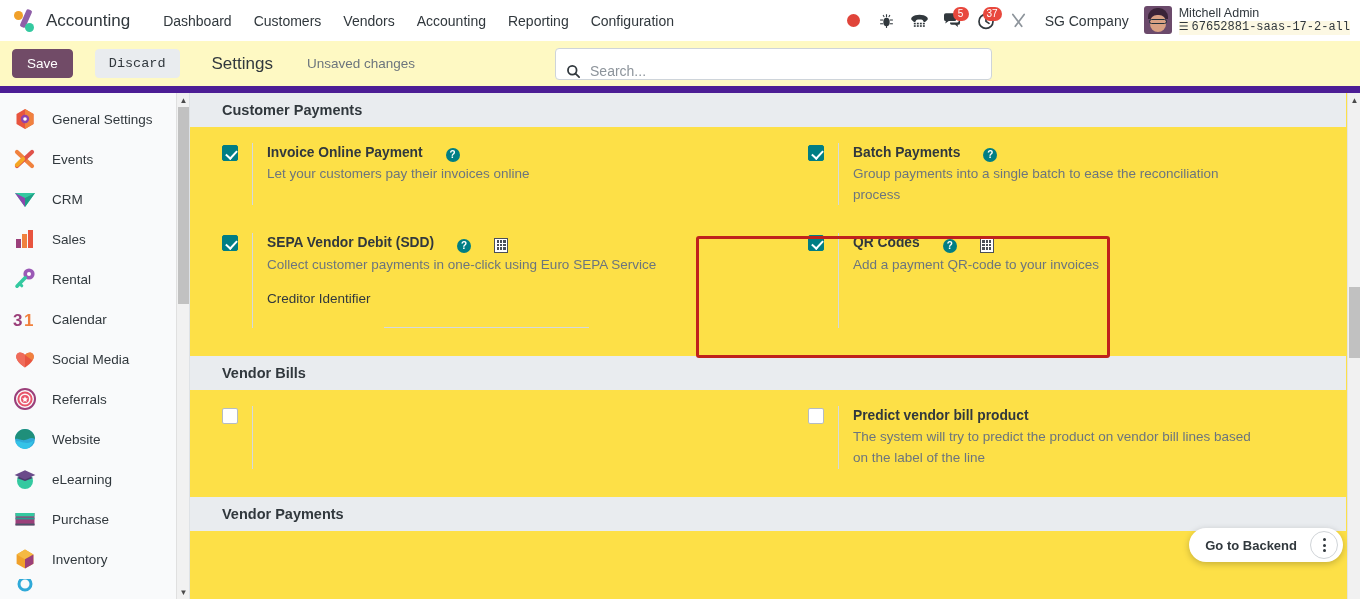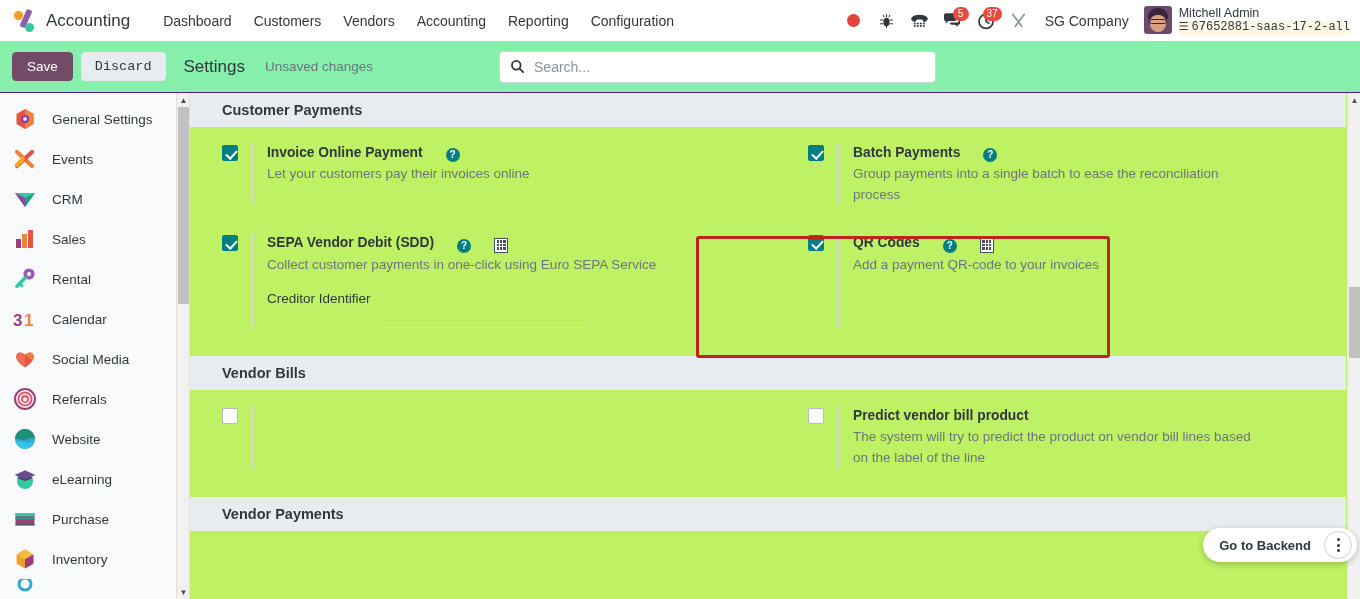--- a/index.html
+++ b/index.html
@@ -71,43 +71,43 @@
   .user-name { font-size: 12.5px; color: #31383d; white-space: nowrap; }
   .db-name {
     font-size: 12px; color: #31383d; background: #fcf8e3;
     font-family: "Liberation Mono", monospace; white-space: nowrap;
     display: flex; align-items: center; gap: 3px;
   }
   .db-ico { font-size: 11px; }
 
   
   .control-panel {
-    height: 52px; background: #86efac; border-bottom: 1px solid #4c1d95;
-    display: flex; align-items: center; padding: 0 12px; gap: 4px;
+    height: 52px; background: #fef9c3; border-bottom: 7px solid #4c1d95;
+    display: flex; align-items: center; padding: 0 12px; gap: 18px;
   }
   .btn-save {
     background: #714b67; color: #fff; border: 1px solid #714b67;
     font-size: 13.5px; padding: 6px 14px; border-radius: 4px;
     cursor: pointer; font-weight: 500;
   }
   .btn-discard {
     background: #e9ecef; color: #31383d; border: 1px solid #e9ecef;
     font-size: 13.5px; padding: 6px 13px; border-radius: 4px;
     cursor: pointer; margin-left: 4px; font-weight: 500; font-family: Liberation Mono, monospace;
   }
   .cp-title {
     font-size: 17px; color: #31383d; margin-left: 14px; white-space: nowrap;
   }
   .cp-status {
     font-size: 13.5px; color: #6c757d; margin-left: 16px; white-space: nowrap;
   }
   .search-wrap {
     margin-left: 122px; width: 437px; height: 32px;
     border: 1px solid #ced4da; border-radius: 4px;
-    display: flex; align-items: center; padding: 0 10px; background: #fff;
+    display: flex; align-items: flex-end; padding: 0 10px; background: #fff;
   }
   .search-ico { color: #31383d; font-size: 14px; margin-right: 9px; display:flex; }
   .search-input {
     border: none; outline: none; font-size: 14px; color: #31383d;
     width: 100%; font-family: "Liberation Sans", sans-serif; background: transparent;
   }
   .search-input::placeholder { color: #8d949b; }
 
   
   .main-area { display: flex; height: 506px; }
@@ -131,21 +131,21 @@
     background: #f1f1f1; border-left: 1px solid #e0e0e0;
   }
   .sb-thumb { position: absolute; left: 1px; width: 11px; background: #c1c1c1; border-radius: 0; }
   .sb-arrow {
     position: absolute; left: 0; width: 13px; height: 14px; display: flex;
     align-items: center; justify-content: center; color: #4a4a4a; font-size: 8px;
   }
 
   
   .content {
-    flex: 1; background: #bef264; position: relative; overflow: hidden;
+    flex: 1; background: #fde047; position: relative; overflow: hidden;
   }
   .settings-page { padding: 0 14px 0 0; }
 
   .section-header {
     background: #e9ecef; padding: 9px 0 9px 32px;
     font-size: 14.5px; font-weight: bold; color: #31383d;
     margin: 0 0 0 0;
   }
   .section-body { padding: 16px 0 18px 32px; display: flex; flex-wrap: wrap; }
   .setting-col { width: 50%; display: flex; padding-right: 28px; margin-bottom: 10px; }
@@ -204,21 +204,21 @@
   }
 
   
   .highlight-box {
     position: absolute; border: 3px solid #c0221c; border-radius: 3px;
     pointer-events: none; z-index: 5;
   }
 
   
   .backend-pill {
-    position: absolute; right: 3px; bottom: 37px; z-index: 20;
+    position: absolute; right: 17px; bottom: 37px; z-index: 20;
     background: #fff; border-radius: 22px; height: 34px;
     display: flex; align-items: center; padding: 0 5px 0 0;
     box-shadow: 0 2px 7px rgba(0,0,0,.22);
   }
   .backend-label {
     font-size: 13px; font-weight: bold; color: #31383d;
     padding: 0 13px 0 16px; cursor: pointer; white-space: nowrap;
   }
   .backend-dots {
     width: 28px; height: 28px; border-radius: 50%; border: 1px solid #d0d4d8;

